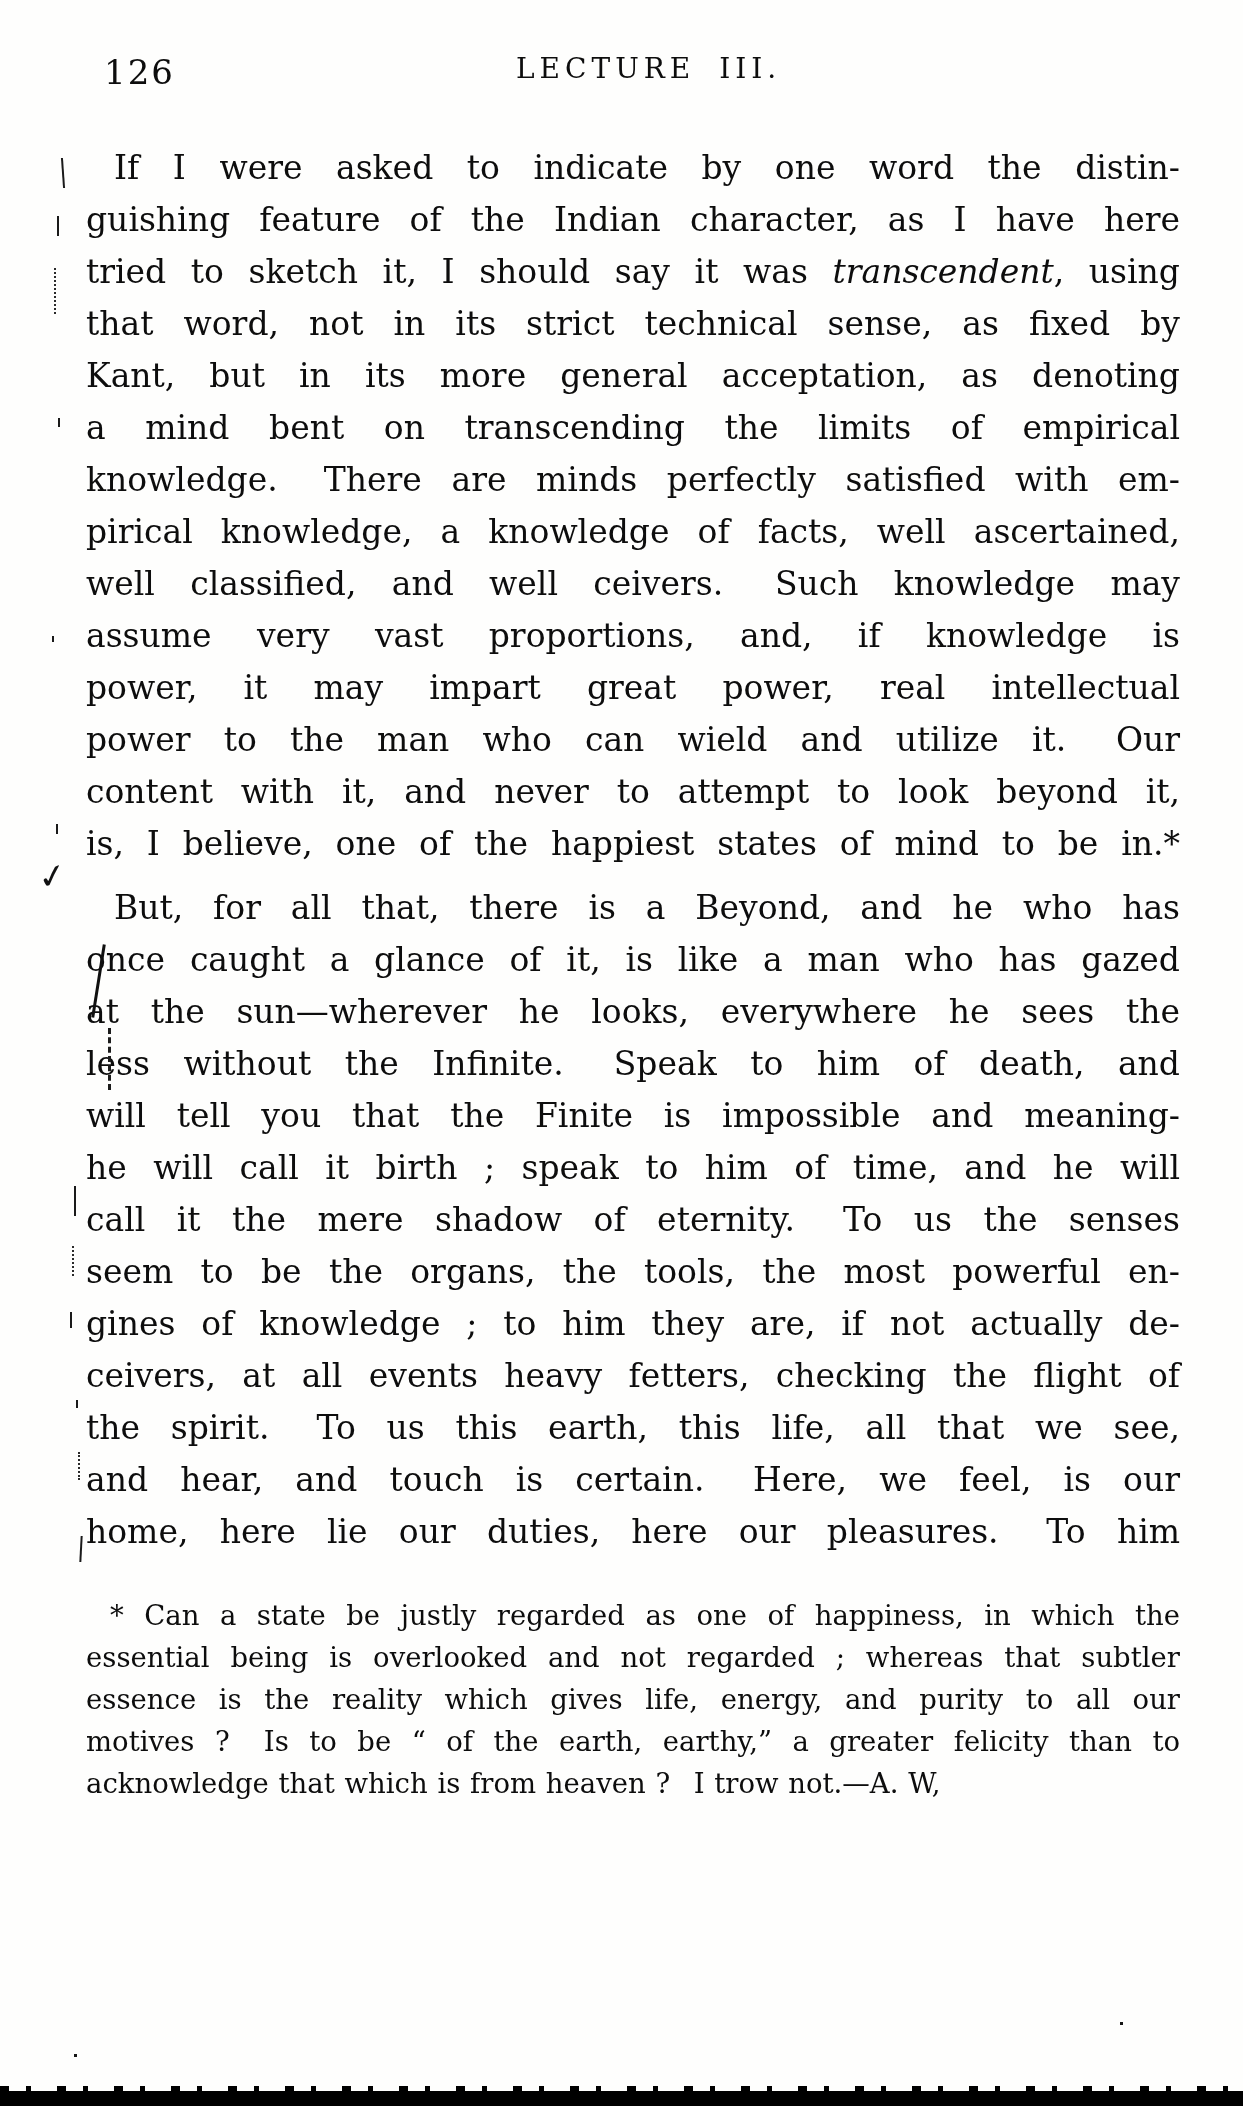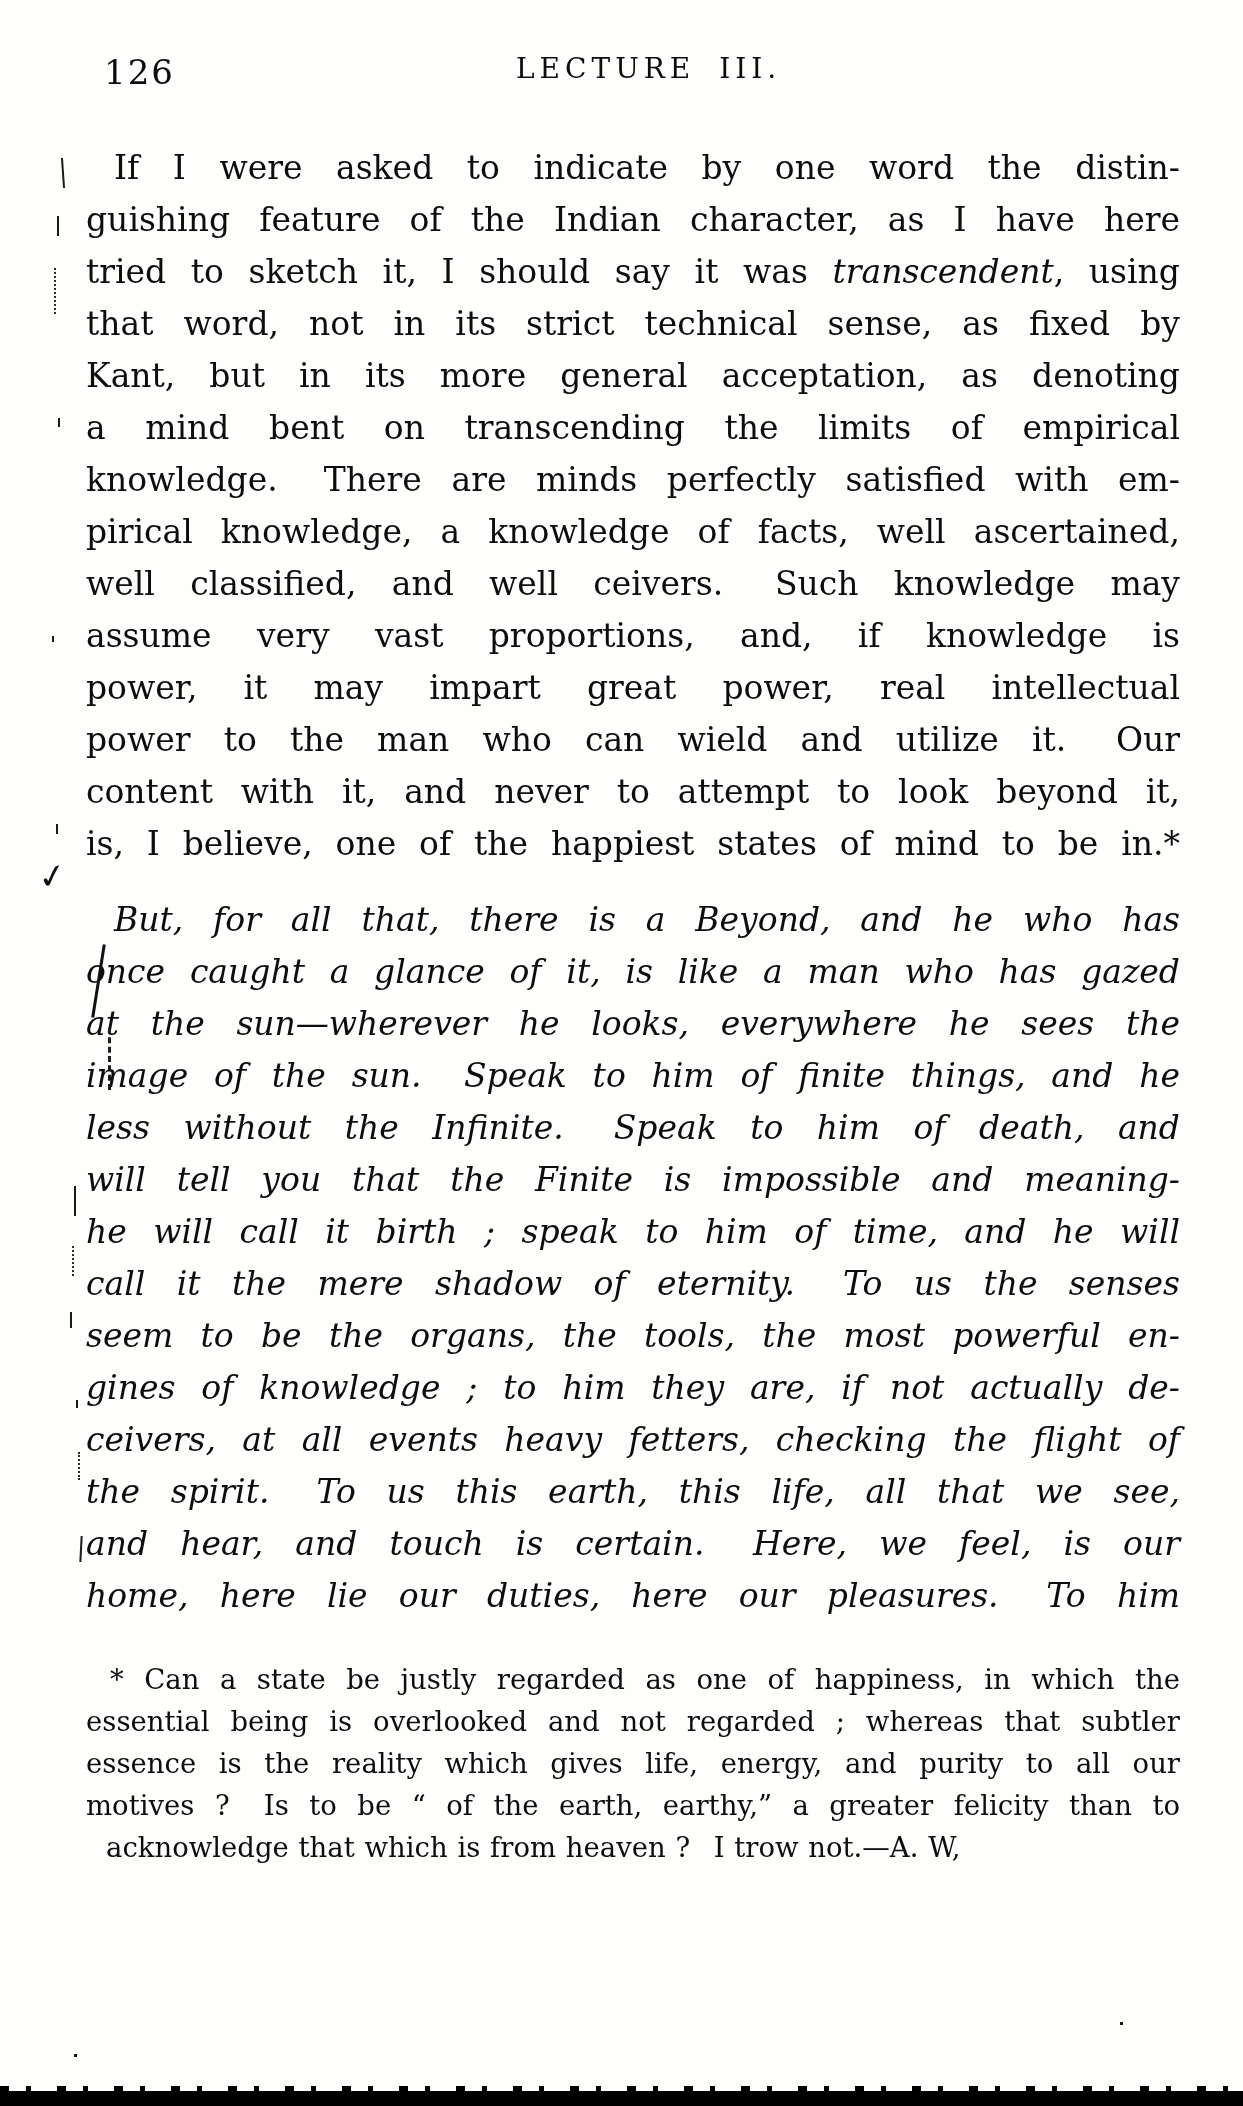--- a/index.html
+++ b/index.html
@@ -19,29 +19,29 @@
   }
   .text-column{
     position:absolute;left:86px;top:142px;width:1094px;
   }
   .para .line{
     font-size:33px;line-height:52px;
     text-align:justify;text-align-last:justify;
     word-spacing:2px;
   }
   .indent{text-indent:28px;}
-  .para2{margin-top:24px;font-style:italic;}
+  .para2{margin-top:12px;}
   .footnote{margin-top:36px;}
   .footnote .line{
     font-size:27.5px;line-height:42px;
     text-align:justify;text-align-last:justify;
     word-spacing:1px;
   }
   .footnote .indent{text-indent:24px;}
-  .footnote .last-line{text-align-last:left;margin-left:20px;}
+  .footnote .last-line{text-align-last:left;}
   em{font-style:italic;}
 
   
   .tick{position:absolute;background:#1a1a1a;width:2px;}
   .tick.dotted{background:none;border-left:2px dotted #2a2a2a;}
   .checkmark{
     position:absolute;left:38px;top:856px;
     font-size:34px;color:#111;transform:rotate(-10deg);
   }
   .pencil-slash{
@@ -83,21 +83,20 @@
     <div class="line">power, it may impart great power, real intellectual</div>
     <div class="line">power to the man who can wield and utilize it.  Our</div>
     <div class="line">content with it, and never to attempt to look beyond it,</div>
     <div class="line">is, I believe, one of the happiest states of mind to be in.*</div>
   </div>
 
   <div class="para para2">
     <div class="line indent">But, for all that, there is a Beyond, and he who has</div>
     <div class="line">once caught a glance of it, is like a man who has gazed</div>
     <div class="line">at the sun—wherever he looks, everywhere he sees the</div>
-    <div class="line">image of the sun.  Speak to him of finite things, and he</div>
     <div class="line">less without the Infinite.  Speak to him of death, and</div>
     <div class="line">will tell you that the Finite is impossible and meaning-</div>
     <div class="line">he will call it birth ; speak to him of time, and he will</div>
     <div class="line">call it the mere shadow of eternity.  To us the senses</div>
     <div class="line">seem to be the organs, the tools, the most powerful en-</div>
     <div class="line">gines of knowledge ; to him they are, if not actually de-</div>
     <div class="line">ceivers, at all events heavy fetters, checking the flight of</div>
     <div class="line">the spirit.  To us this earth, this life, all that we see,</div>
     <div class="line">and hear, and touch is certain.  Here, we feel, is our</div>
     <div class="line">home, here lie our duties, here our pleasures.  To him</div>

